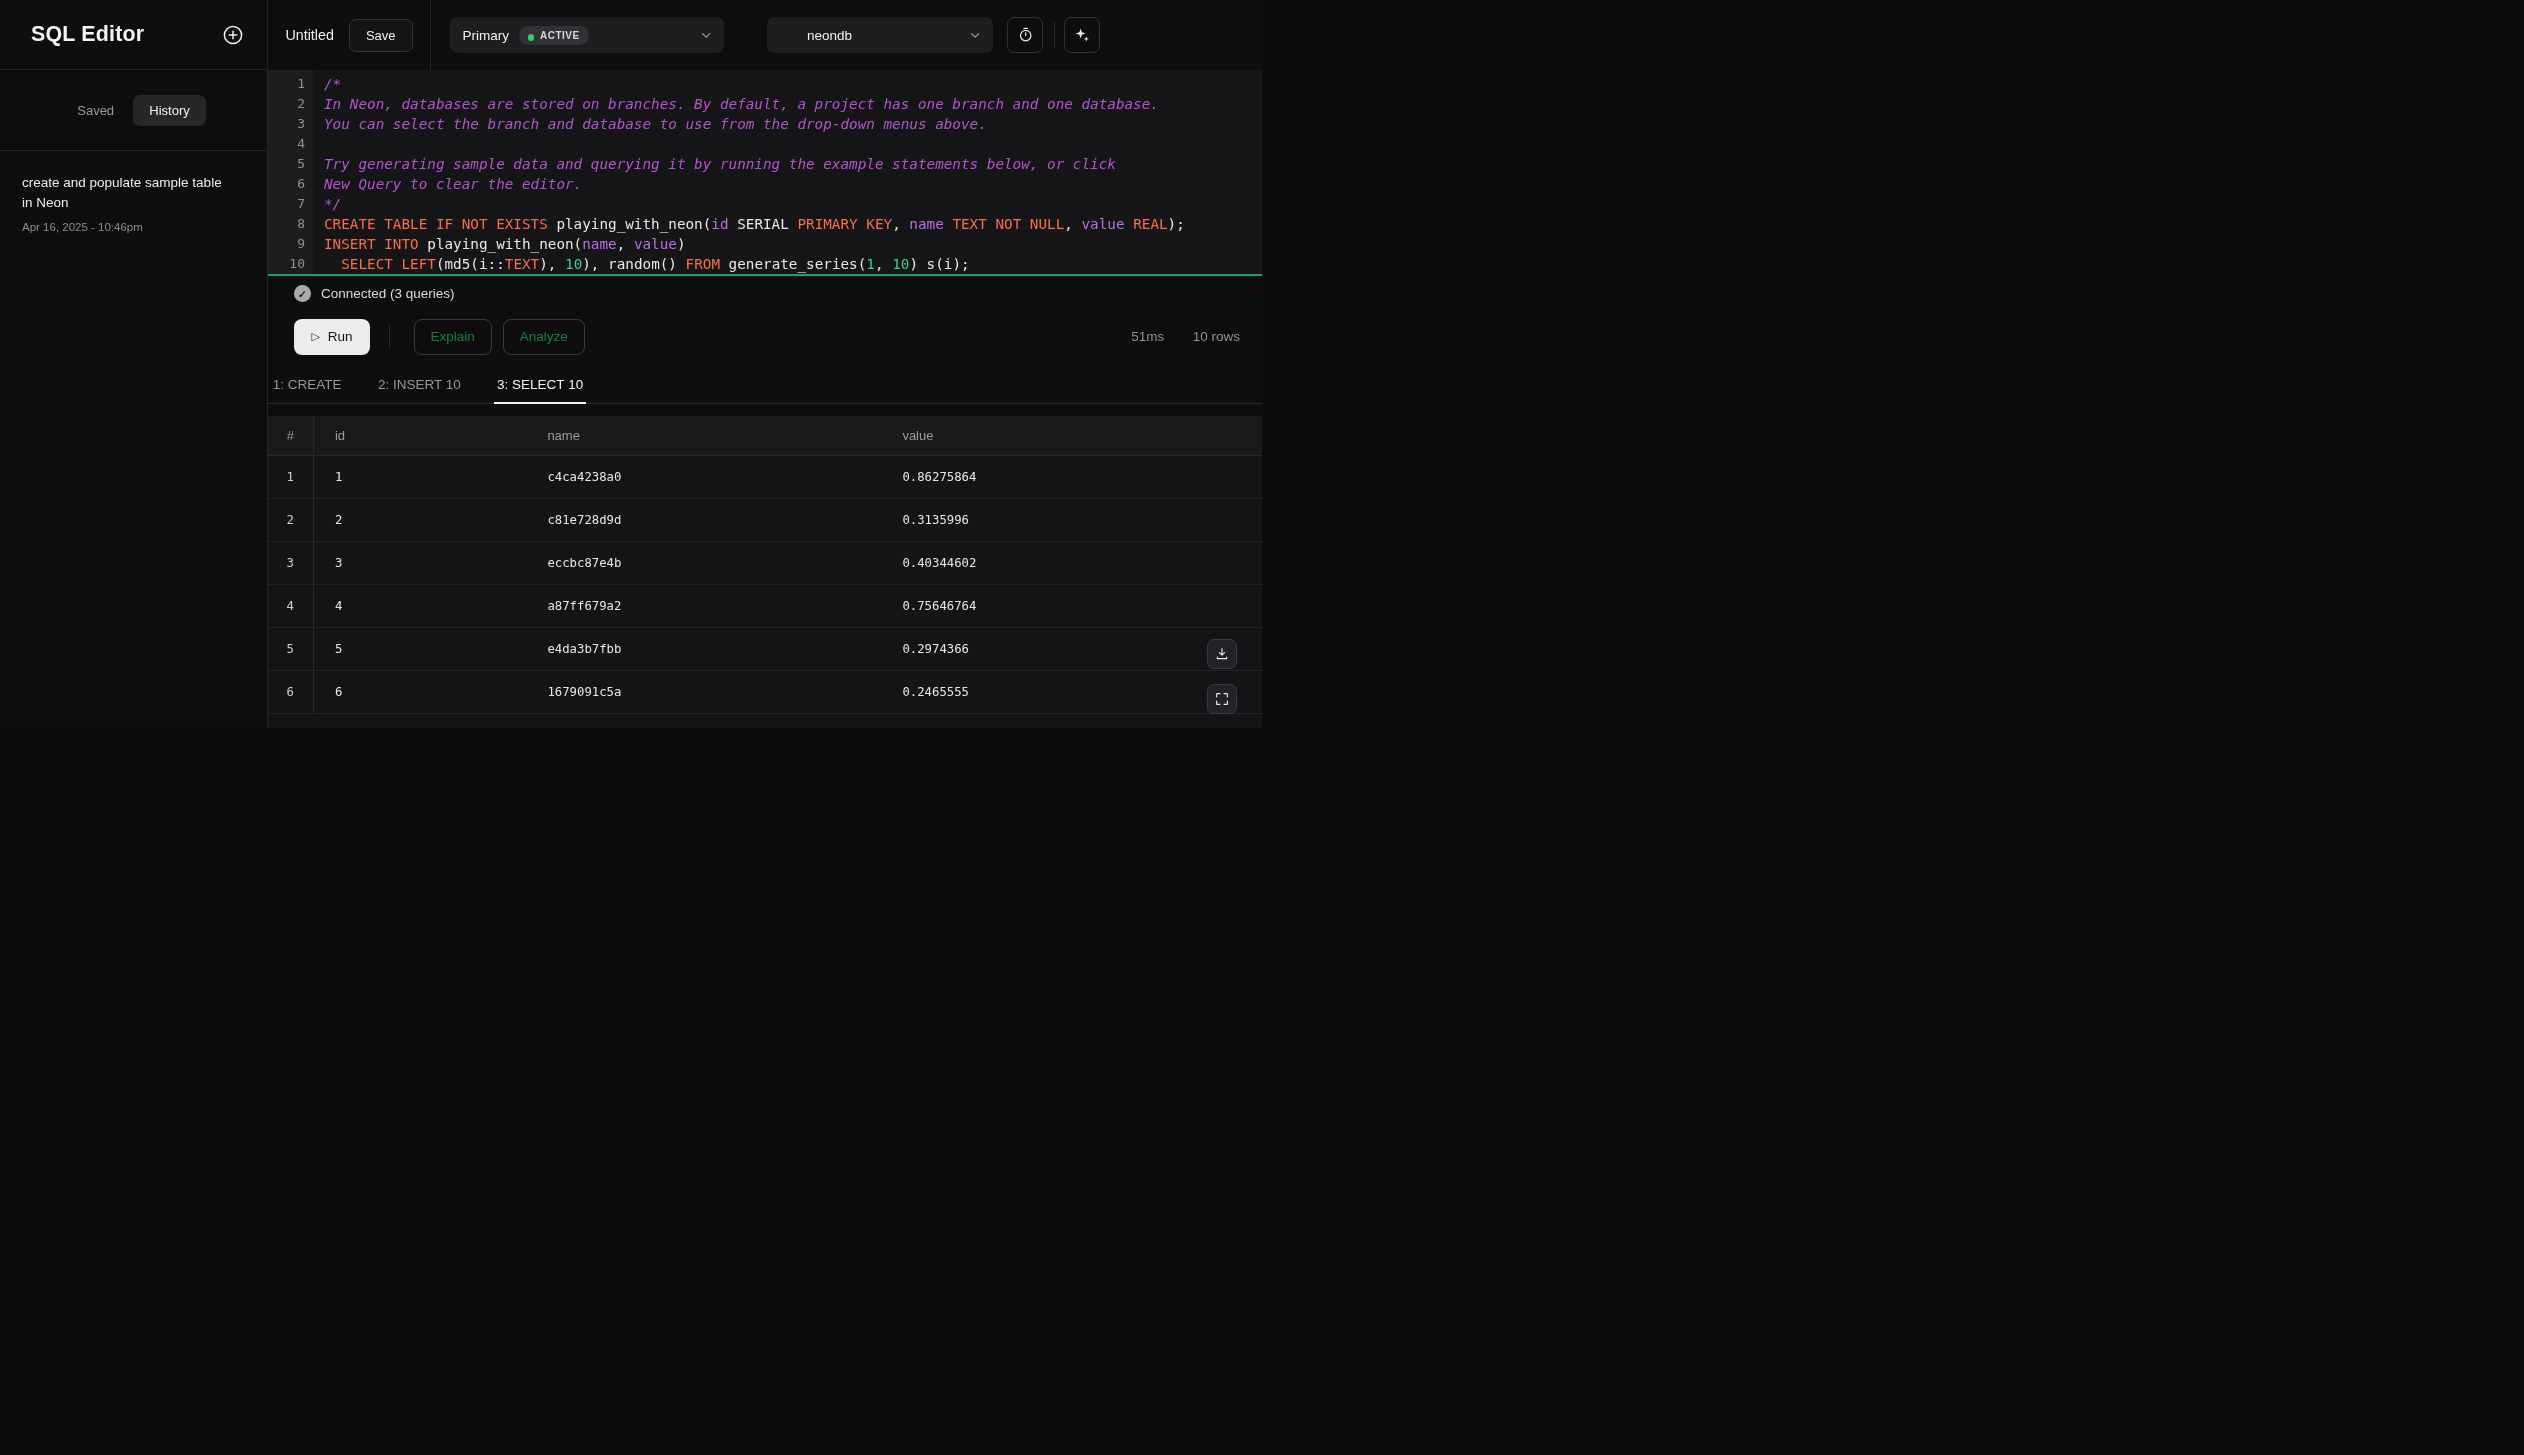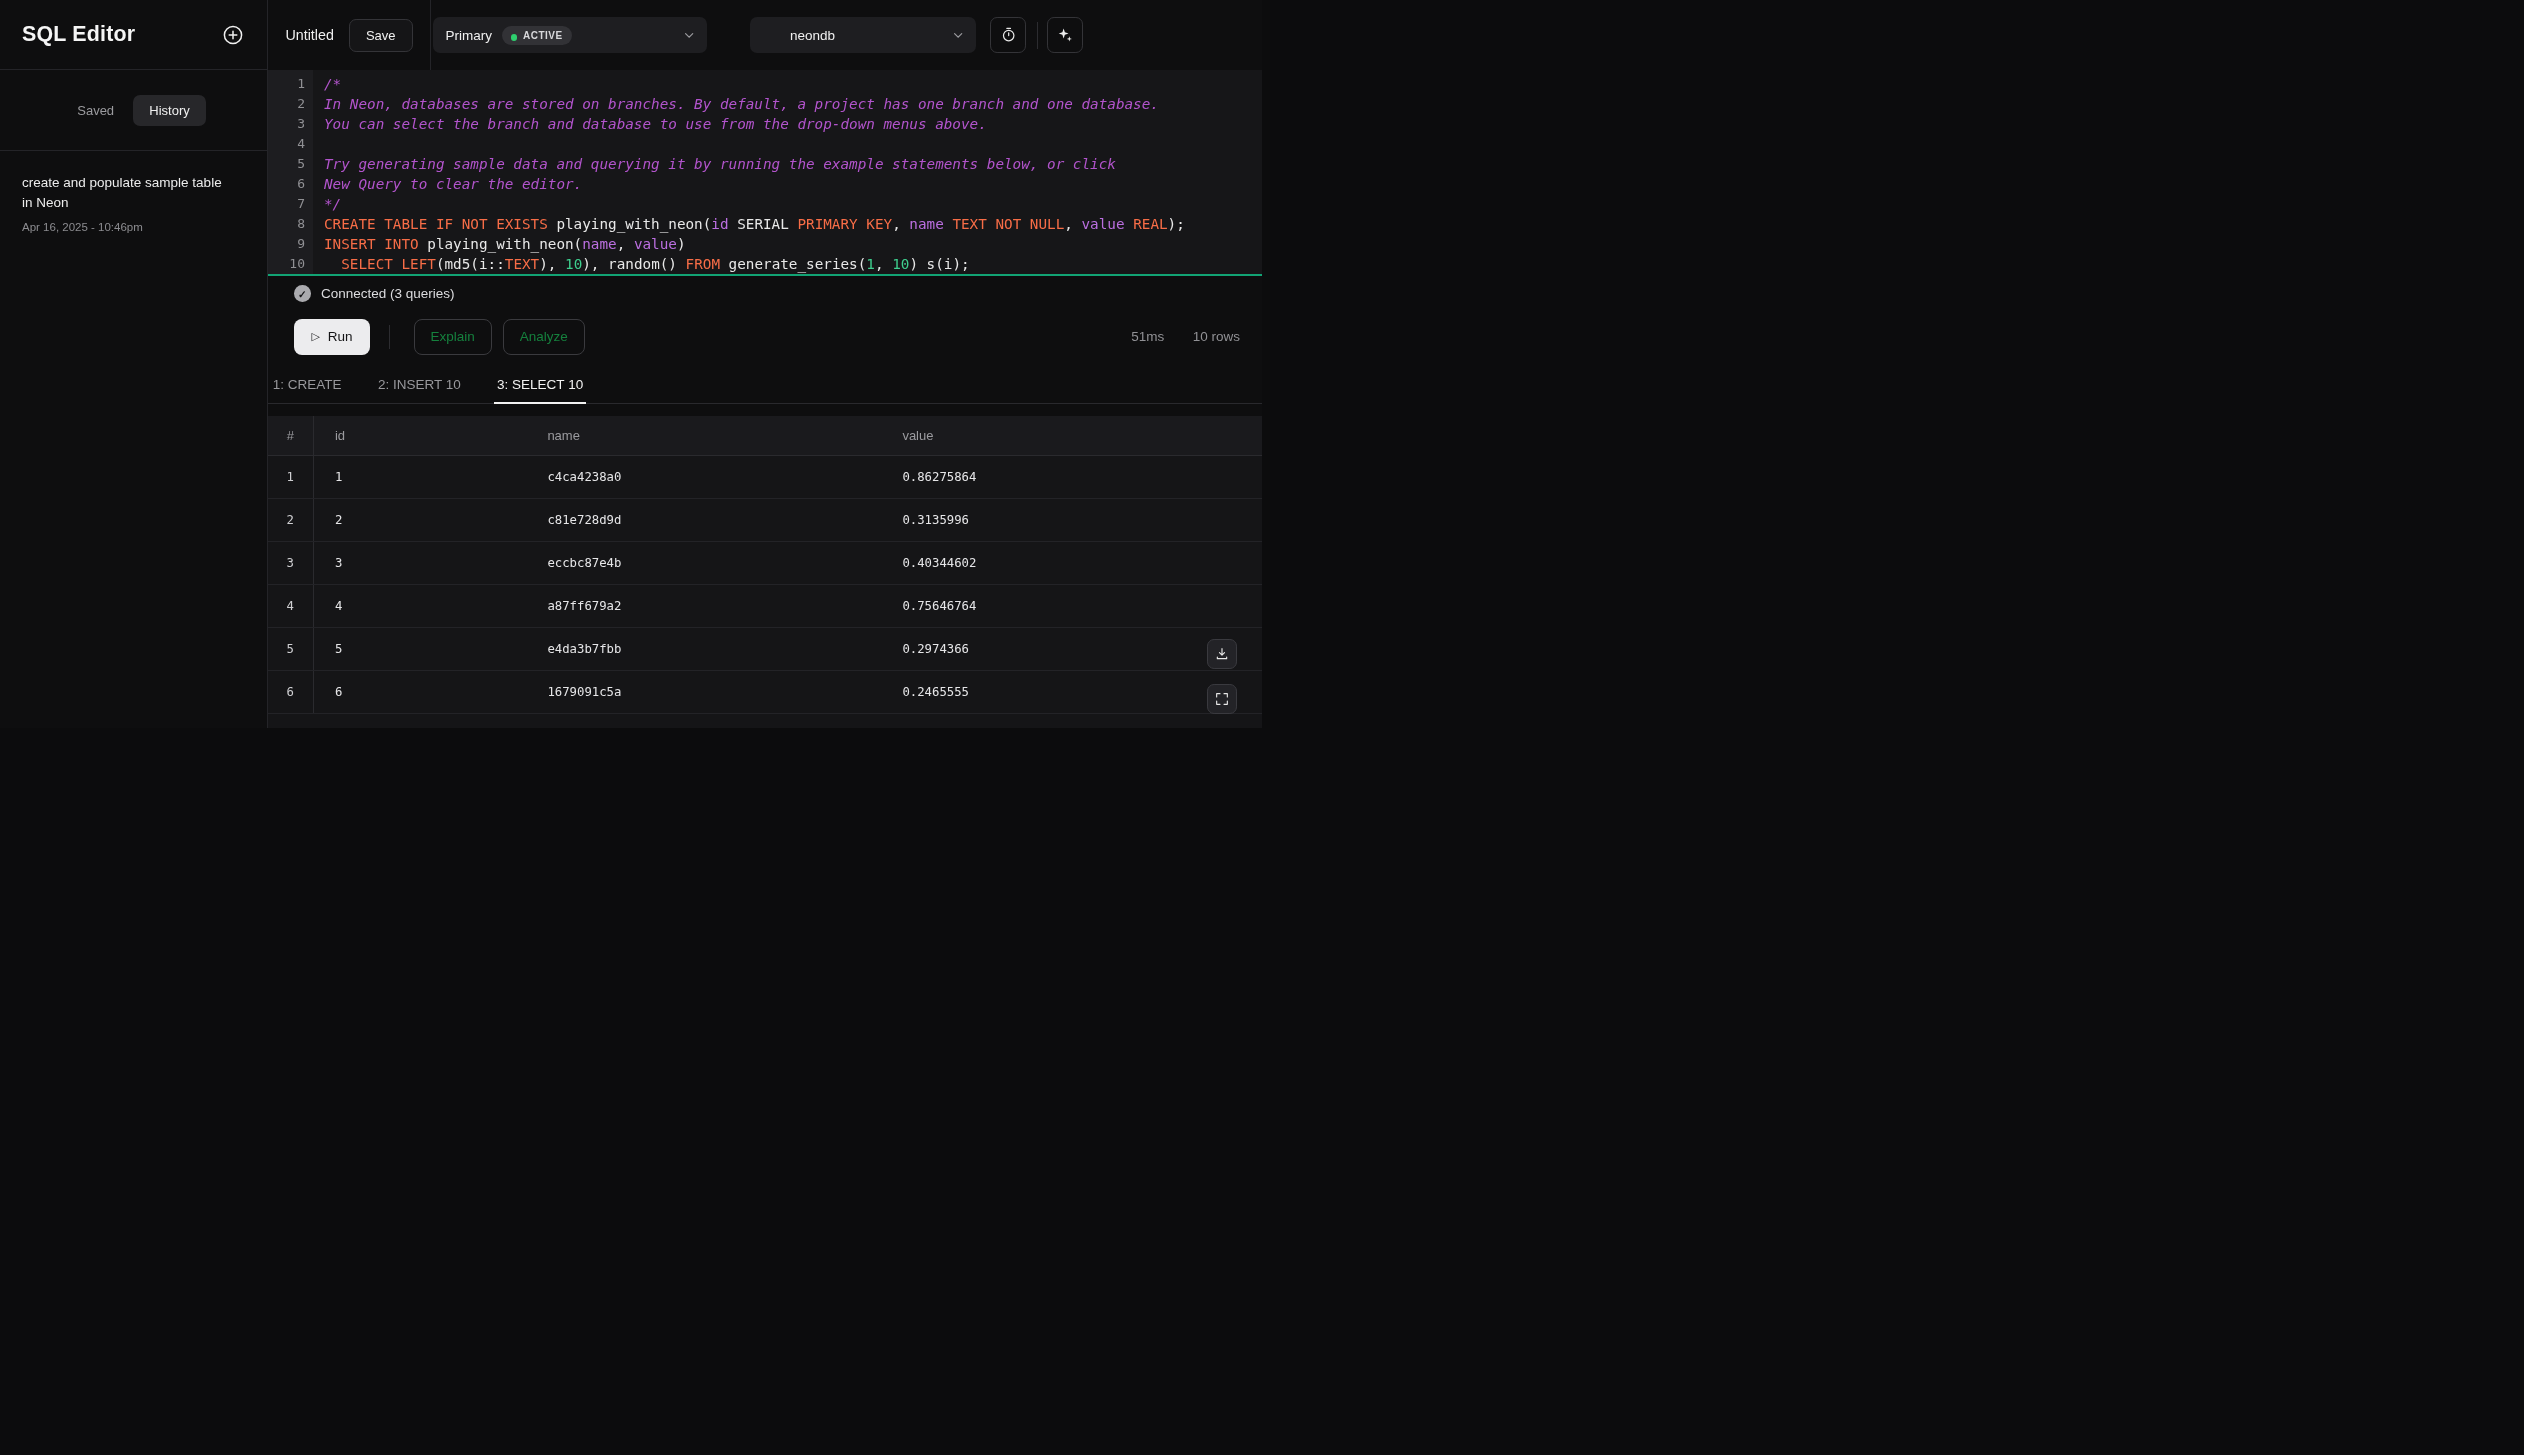--- a/index.html
+++ b/index.html
@@ -12,40 +12,40 @@
     --syntax-number:#3ecf8e;
   }
   *{box-sizing:border-box;}
   html,body{margin:0;padding:0;width:1262px;height:728px;overflow:hidden;}
   body{background:#0c0c0d;color:#ececec;font-family:"Liberation Sans",sans-serif;}
   .app{display:flex;width:1262px;height:728px;background:#0c0c0d;}
 
   
   .sidebar{width:268px;min-width:268px;background:#0e0e0f;border-right:0.8px solid #242428;display:flex;flex-direction:column;}
   .sidebar-header{height:70px;min-height:70px;display:flex;align-items:center;justify-content:space-between;padding:0 22px;border-bottom:0.8px solid #242428;}
-  .app-title{font-size:21.4px;font-weight:700;letter-spacing:0.2px;margin:0;color:#f5f5f5;}
+  .app-title{font-size:21.4px;font-weight:700;letter-spacing:0.2px;margin:9px;color:#f5f5f5;}
   .icon-plain{background:none;border:none;padding:0;display:flex;align-items:center;cursor:pointer;color:#f0f0f0;}
   .sidebar-tabs{height:81px;min-height:81px;display:flex;align-items:center;justify-content:center;gap:3.2px;border-bottom:0.8px solid #242428;}
   .side-tab{font-size:13px;color:#9b9b9f;background:transparent;border:none;padding:8px 16px;border-radius:7.1px;cursor:pointer;font-family:inherit;}
   .side-tab.active{background:#27272a;color:#f0f0f0;}
   .history-list{padding:22px 22px;}
   .history-item{cursor:pointer;}
   .hi-title{font-size:13.5px;line-height:1.5;color:#ececec;width:202px;word-break:break-all;margin-bottom:7.1px;}
   .hi-date{font-size:11.5px;color:#8c8c90;}
 
   
   .main{flex:1;display:flex;flex-direction:column;position:relative;background:#0e0e0f;overflow:hidden;}
 
   
   .topbar{height:70px;min-height:70px;display:flex;align-items:center;}
   .file-group{height:100%;display:flex;align-items:center;gap:15px;padding:0 17.4px;border-right:0.8px solid #242428;}
   .query-title{font-size:14.3px;color:#f0f0f0;}
   .save-btn{height:33px;padding:0 16px;background:#151517;border:0.8px solid #343438;border-radius:7.1px;color:#f0f0f0;font-size:13px;font-family:inherit;cursor:pointer;}
   .select{height:36px;background:#1e1e21;border-radius:7.1px;display:flex;align-items:center;padding:0 11px 0 12.7px;gap:9.5px;cursor:pointer;}
-  .branch-select{margin-left:2px;width:274px;}
+  .branch-select{margin-left:19px;width:274px;}
   .db-select{margin-left:43px;width:226px;padding-left:40px;}
   .select-label{font-size:13.5px;color:#f0f0f0;}
   .badge{display:flex;align-items:flex-end;gap:5.6px;background:#323236;border-radius:792px;padding:4px 9.5px;font-size:10px;letter-spacing:0.5px;color:#d8d8db;font-weight:600;}
   .dot{width:6.3px;height:6.3px;border-radius:50%;background:var(--status-active-dot);}
   .chev{margin-left:auto;display:flex;}
   .icon-btn{width:36px;height:36px;background:transparent;border:0.8px solid #343438;border-radius:7.1px;display:flex;align-items:center;justify-content:center;cursor:pointer;color:#ececec;}
   .tb-clock{margin-left:14.3px;}
   .tb-divider{width:0.8px;height:27px;background:#2c2c30;margin-left:10.3px;}
   .tb-sparkles{margin-left:9.5px;}
 

